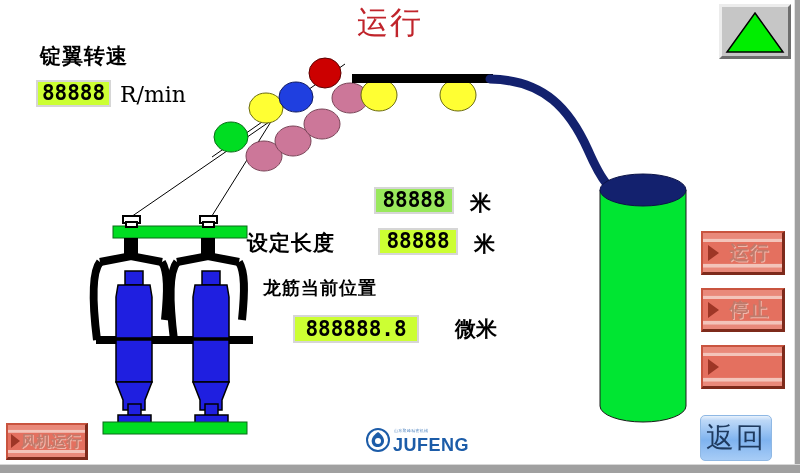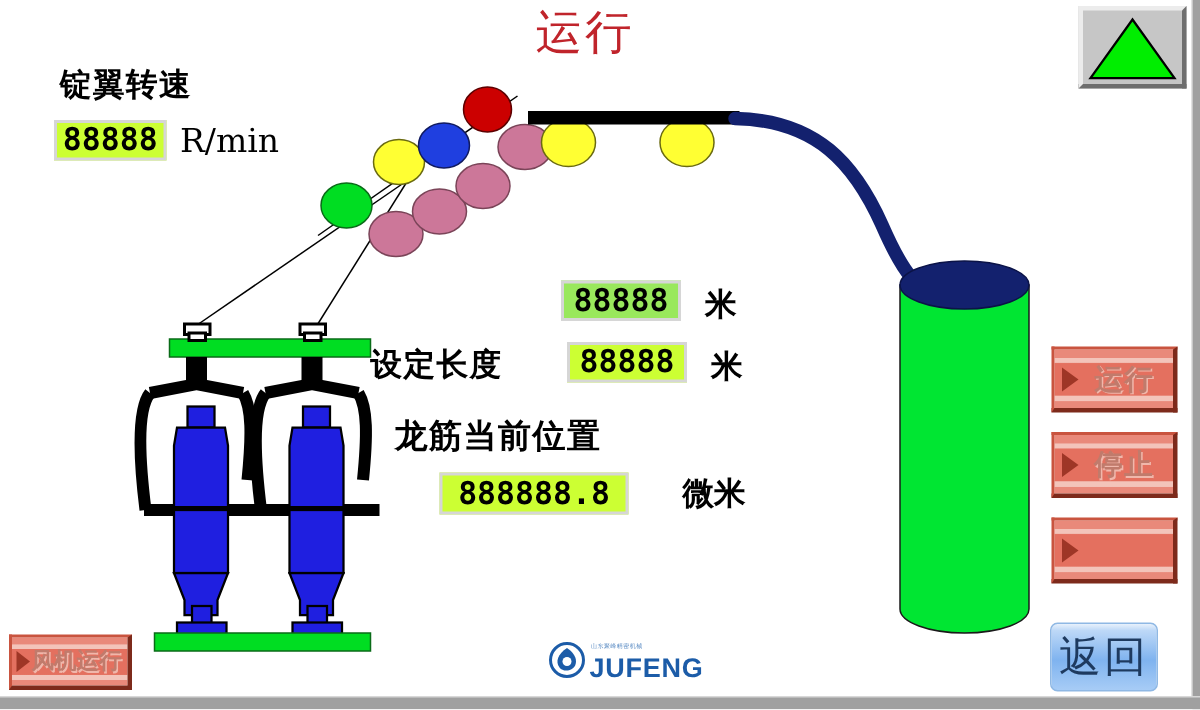--- a/index.html
+++ b/index.html
@@ -75,21 +75,21 @@
   .cn-label {
     position: absolute;
     font-family: "DejaVu Sans", sans-serif;
     font-size: 21px;
     font-weight: 700;
     color: #000000;
     white-space: nowrap;
     letter-spacing: 1px;
   }
   .cn-label.big {
-    font-size: 22px;
+    font-size: 18px;
   }
   .unit {
     position: absolute;
     font-family: "DejaVu Sans", sans-serif;
     font-size: 21px;
     font-weight: 700;
     color: #000000;
     white-space: nowrap;
   }
   .unit-ascii {

